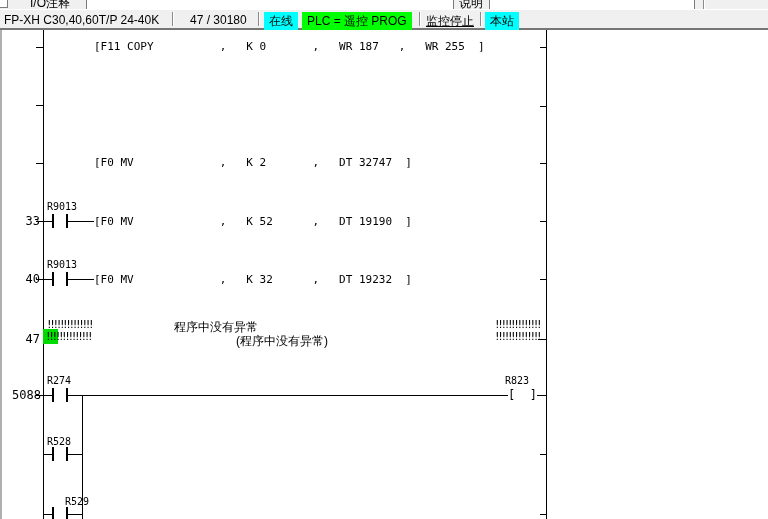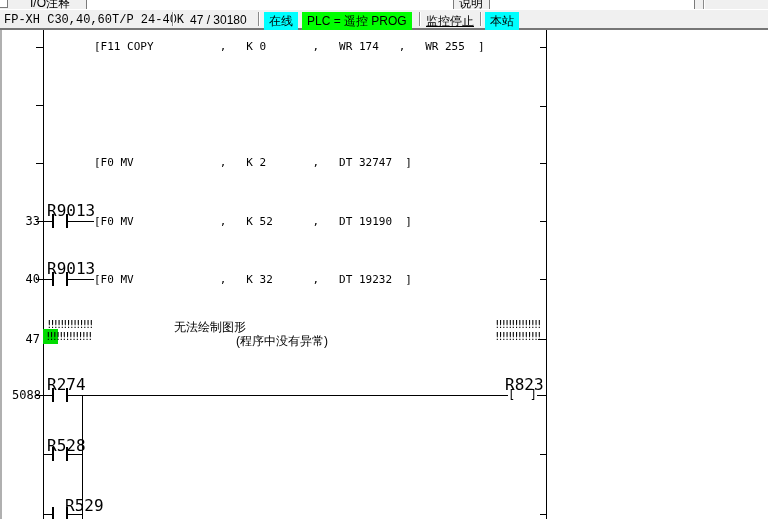--- a/index.html
+++ b/index.html
@@ -29,21 +29,21 @@
   
   .ladder { position:absolute; left:0; top:30px; width:768px; height:489px;
     background:#fff; overflow:hidden; }
   .edge { position:absolute; left:0; top:0; width:2px; height:489px; background:#b0b0b0; }
   .hl { position:absolute; height:1px; background:#000; }
   .vl { position:absolute; width:1px; background:#000; }
   .cbar { position:absolute; width:2px; height:14px; background:#000; }
   .instr { position:absolute; font-family:"DejaVu Sans Mono", monospace;
     font-size:11px; white-space:pre; color:#000; }
   .lbl { position:absolute; font-family:"DejaVu Sans Mono", monospace;
-    font-size:16px; color:#000; }
+    font-size:10px; color:#000; }
   .stepnum { position:absolute; left:0; width:40px; text-align:right;
     font-family:"DejaVu Sans Mono", monospace; font-size:12px; color:#000; }
   .marks { position:absolute; font-family:"DejaVu Sans Mono", monospace;
     font-size:11px; letter-spacing:-3.4px; color:#000; z-index:2; }
   .cn { position:absolute; font-size:12px; color:#000; white-space:nowrap; }
   .cursor-block { position:absolute; left:43px; top:299px; width:15px; height:15px;
     background:#00dc00; z-index:1; }
   .coil-sym { position:absolute; font-family:"DejaVu Sans Mono", monospace;
     font-size:12px; white-space:pre; color:#000; }
 </style>
@@ -53,21 +53,21 @@
 <div class="top-partial">
   <div class="mini-box"></div>
   <span class="clip-label" style="left:30px;">I/O注释</span>
   <input class="tp-input" style="left: 86px; width: 368px;" value="">
   <span class="clip-label" style="left:459px;">说明</span>
   <input class="tp-input" style="left: 489px; width: 206px;" value="">
   <div class="tp-sep" style="left:703px;"></div>
 </div>
 
 <div class="status-bar">
-  <span class="sb-item" style="left:4px;font-family:Liberation Mono, monospace;">FP-XH C30,40,60T/P 24-40K</span>
+  <span class="sb-item" style="left:4px;">FP-XH C30,40,60T/P 24-40K</span>
   <div class="sb-sep" style="left:172px;"></div>
   <span class="sb-item" style="left:190px;">47 / 30180</span>
   <div class="sb-sep" style="left:258px;"></div>
   <span class="badge" style="left:264px; background:#00ffff;">在线</span>
   <span class="badge" style="left:302px; background:#00ff00;">PLC =  遥控 PROG</span>
   <div class="sb-sep" style="left:419px;"></div>
   <span class="sb-item" style="left:426px;text-decoration:underline;">监控停止</span>
   <div class="sb-sep" style="left:480px;"></div>
   <span class="badge" style="left:485px; background:#00ffff;">本站</span>
 </div>
@@ -83,21 +83,21 @@
   <div class="hl" style="left:36px; top:133px; width:8px;"></div>
 
   <div class="hl" style="left:540px; top:17px; width:6px;"></div>
   <div class="hl" style="left:540px; top:76px; width:6px;"></div>
   <div class="hl" style="left:540px; top:133px; width:6px;"></div>
   <div class="hl" style="left:540px; top:191px; width:6px;"></div>
   <div class="hl" style="left:540px; top:249px; width:6px;"></div>
   <div class="hl" style="left:540px; top:424px; width:6px;"></div>
   <div class="hl" style="left:540px; top:484px; width:6px;"></div>
 
-  <span class="instr" style="left:94px; top:10px;">[F11 COPY          ,   K 0       ,   WR 174   ,   WR 255  ]</span>
+  <span class="instr" style="left:94px; top:10px;">[F11 COPY          ,   K 0       ,   WR 187   ,   WR 255  ]</span>
 
 
   <span class="instr" style="left:94px; top:126px;">[F0 MV             ,   K 2       ,   DT 32747  ]</span>
 
   <span class="stepnum" style="top:184px;">33</span>
   <span class="lbl" style="left:47px; top:171px;">R9013</span>
   <div class="hl" style="left:36px; top:191px; width:16px;"></div>
   <div class="cbar" style="left:52px; top:184px;"></div>
   <div class="cbar" style="left:66px; top:184px;"></div>
   <div class="hl" style="left:68px; top:191px; width:26px;"></div>
@@ -108,21 +108,21 @@
   <div class="hl" style="left:36px; top:249px; width:16px;"></div>
   <div class="cbar" style="left:52px; top:242px;"></div>
   <div class="cbar" style="left:66px; top:242px;"></div>
   <div class="hl" style="left:68px; top:249px; width:26px;"></div>
   <span class="instr" style="left:94px; top:243px;">[F0 MV             ,   K 32      ,   DT 19232  ]</span>
 
   <span class="stepnum" style="top:302px;">47</span>
   <div class="cursor-block"></div>
   <span class="marks" style="left:46px; top:288px;">!!!!!!!!!!!!!!</span>
   <span class="marks" style="left:45px; top:300px;">!!!!!!!!!!!!!!</span>
-  <span class="cn" style="left:174px; top:289px;">无法绘制图形</span>
+  <span class="cn" style="left:174px; top:289px;">程序中没有异常</span>
   <span class="cn" style="left:236px; top:303px;">(程序中没有异常)</span>
   <span class="marks" style="left:494px; top:288px;">!!!!!!!!!!!!!!</span>
   <span class="marks" style="left:494px; top:300px;">!!!!!!!!!!!!!!</span>
   <div class="hl" style="left:538px; top:309px; width:8px;"></div>
 
   <span class="stepnum" style="top:358px; width:41px;">5088</span>
   <span class="lbl" style="left:47px; top:345px;">R274</span>
   <div class="hl" style="left:36px; top:365px; width:16px;"></div>
   <div class="cbar" style="left:52px; top:358px;"></div>
   <div class="cbar" style="left:66px; top:358px;"></div>

